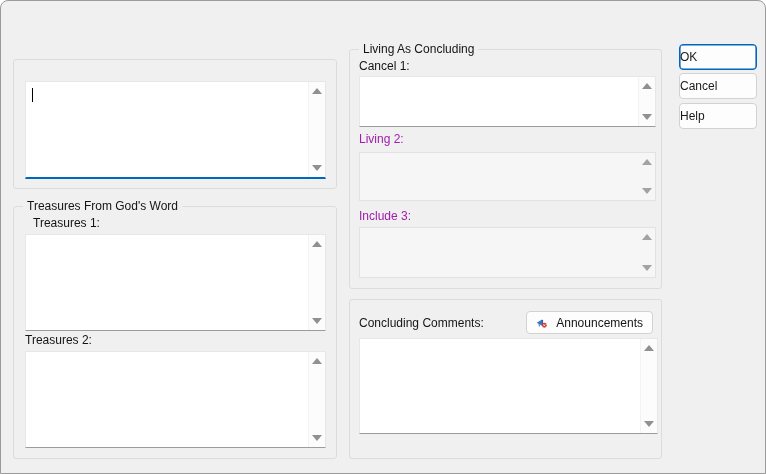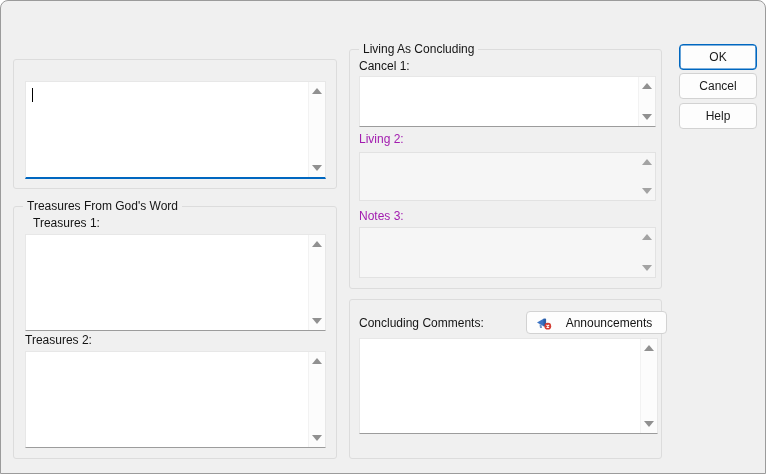--- a/index.html
+++ b/index.html
@@ -31,23 +31,23 @@
   .text-layer { position:absolute; left:6px; top:4px; right:22px; }
   .caret { position:absolute; left:6px; top:6px; width:1px; height:14px; background:#000; }
   .vscroll { position:absolute; top:0; right:0; bottom:0; width:17px; background:#fcfcfc; border-left:1px solid #f2f2f2; }
   .tbox.disabled .vscroll { background:transparent; border-left:none; }
   .tri { position:absolute; left:50%; transform:translateX(-50%); width:0; height:0; }
   .tri.up   { top:6px;    border-left:5px solid transparent; border-right:5px solid transparent; border-bottom:6px solid #909090; }
   .tri.down { bottom:6px; border-left:5px solid transparent; border-right:5px solid transparent; border-top:6px solid #909090; }
   .tbox.disabled .tri.up   { border-bottom-color:#a3a3a3; }
   .tbox.disabled .tri.down { border-top-color:#a3a3a3; }
   
-  .btn { position:absolute; left:678px; width:78px; height:26px; background:#fdfdfd; border:1px solid #d2d2d2; border-radius:4px; display:flex; align-items:center; justify-content:center; color:#1a1a1a; }
+  .btn { position:absolute; left:678px; width:78px; height:26px; background:#fdfdfd; border:1px solid #d2d2d2; border-radius:4px; display:flex; align-items:center; color:#1a1a1a; }
   .btn.default { border:1px solid var(--accent,#0067c0); box-shadow: inset 0 0 0 0.6px var(--accent,#0067c0); }
-  .announce-btn { position:absolute; left:525px; top:310px; width:141px; height:23px; background:#fdfdfd; border:1px solid #d2d2d2; border-radius:4px; display:flex; align-items:center; gap:9px; padding:0 9px; }
+  .announce-btn { position:absolute; left:525px; top:310px; width:127px; height:23px; background:#fdfdfd; border:1px solid #d2d2d2; border-radius:4px; display:flex; align-items:center; gap:9px; padding:0 9px; }
   .announce-btn .a-label { flex:1; text-align:center; }
   
   .chk-row { position:absolute; left:358px; top:439px; width:300px; height:18px; display:flex; align-items:center; justify-content:flex-end; gap:6px; }
   .checkbox { width:15px; height:15px; border-radius:3px; border:1px solid #8a8a8a; background:#fff; display:flex; align-items:center; justify-content:center; font-size:11px; line-height:1; color:transparent; }
   .checkbox.checked { background:var(--checkbox-blue,#005fb8); border-color:var(--checkbox-blue,#005fb8); color:#ffffff; }
 </style>
 </head>
 <body>
 
 <div class="window">
@@ -95,21 +95,21 @@
     </div>
   </div>
   <span class="lbl disabled" style="left:358px; top:131px;">Living 2:</span>
   <div class="tbox disabled" style="left:358px; top:151px; width:297px; height:49px;">
     <span class="text-layer"></span>
     <div class="vscroll">
       <span class="tri up"></span>
       <span class="tri down"></span>
     </div>
   </div>
-  <span class="lbl disabled" style="left:358px; top:208px;">Notes 3:</span>
+  <span class="lbl disabled" style="left:358px; top:208px;">Include 3:</span>
   <div class="tbox disabled" style="left:358px; top:226px; width:297px; height:51px;">
     <span class="text-layer"></span>
     <div class="vscroll">
       <span class="tri up"></span>
       <span class="tri down"></span>
     </div>
   </div>
 
   <div class="frame" style="left:348px; top:298px; width:313px; height:160px;"></div>
   <span class="lbl" style="left:358px; top:315px;">Concluding Comments:</span>

